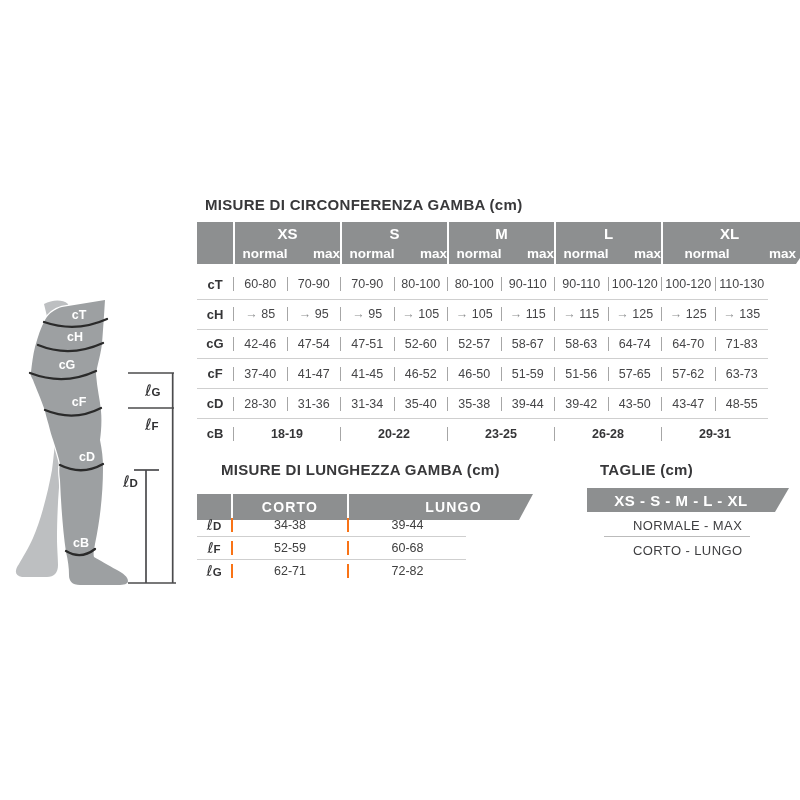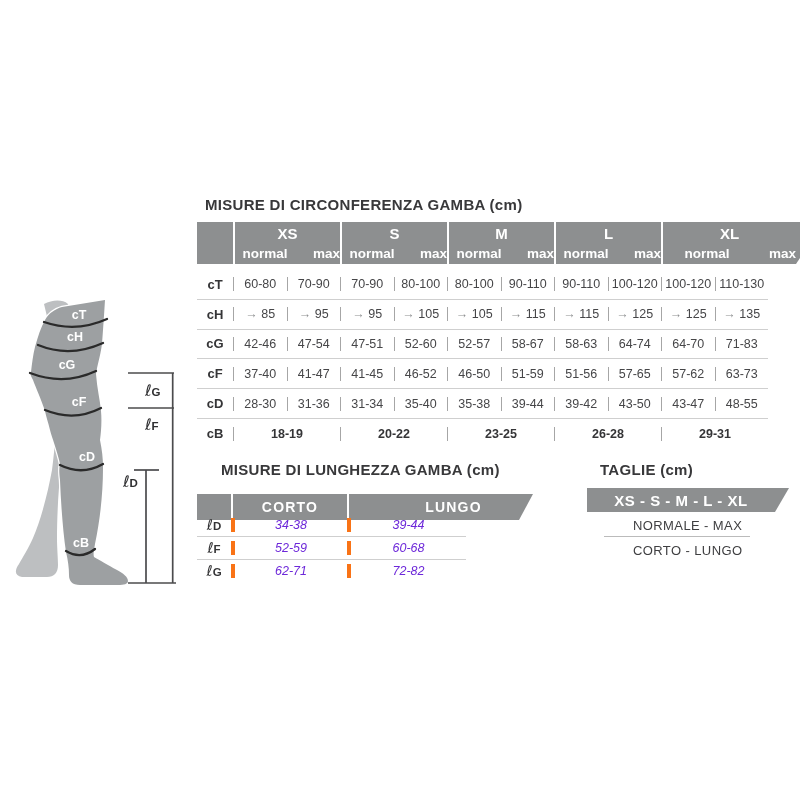--- a/index.html
+++ b/index.html
@@ -35,22 +35,22 @@
         font-size:14px;font-weight:bold;letter-spacing:1.2px;}
   .lcol.c1{width:114px;}
   .lcol.c2{width:131px;padding-right:14px;box-sizing:content-box;
      clip-path:polygon(0 0,100% 0,calc(100% - 14px) 100%,0 100%);padding-left:39px;}
   #len-body{position:absolute;left:197px;top:514px;width:269px;}
   .lrow{display:flex;align-items:center;height:22px;}
   .lrow + .lrow{border-top:1px solid #cfcfcf;}
   .llabel{width:34px;text-align:center;color:#353537;}
   .llabel .script{font-family:"DejaVu Sans",sans-serif;font-size:15px;}
   .llabel .sub{font-size:11.5px;font-weight:bold;}
-  .lcell{box-sizing:border-box;border-left:4px solid #f97316;text-align:center;
-         font-size:12.5px;color:#6d28d9;font-style:italic;}
+  .lcell{box-sizing:border-box;border-left:2px solid #f97316;text-align:center;
+         font-size:12.5px;color:#404040;}
   .lcell.v1{width:116px;}.lcell.v2{width:119px;}
 
   
   #taglie-banner{position:absolute;left:587px;top:488px;width:188px;height:24px;background:#8d8f90;
      padding-right:14px;clip-path:polygon(0 0,100% 0,calc(100% - 14px) 100%,0 100%);
      display:flex;align-items:center;justify-content:center;color:#fff;font-size:15px;
      font-weight:bold;letter-spacing:.5px;}
   .taglie-line{position:absolute;left:633px;font-size:13px;color:#3f3f41;letter-spacing:.4px;white-space:nowrap;}
   #taglie-divider{position:absolute;left:604px;top:536px;width:146px;height:1px;background:#bbbbbb;}
 

